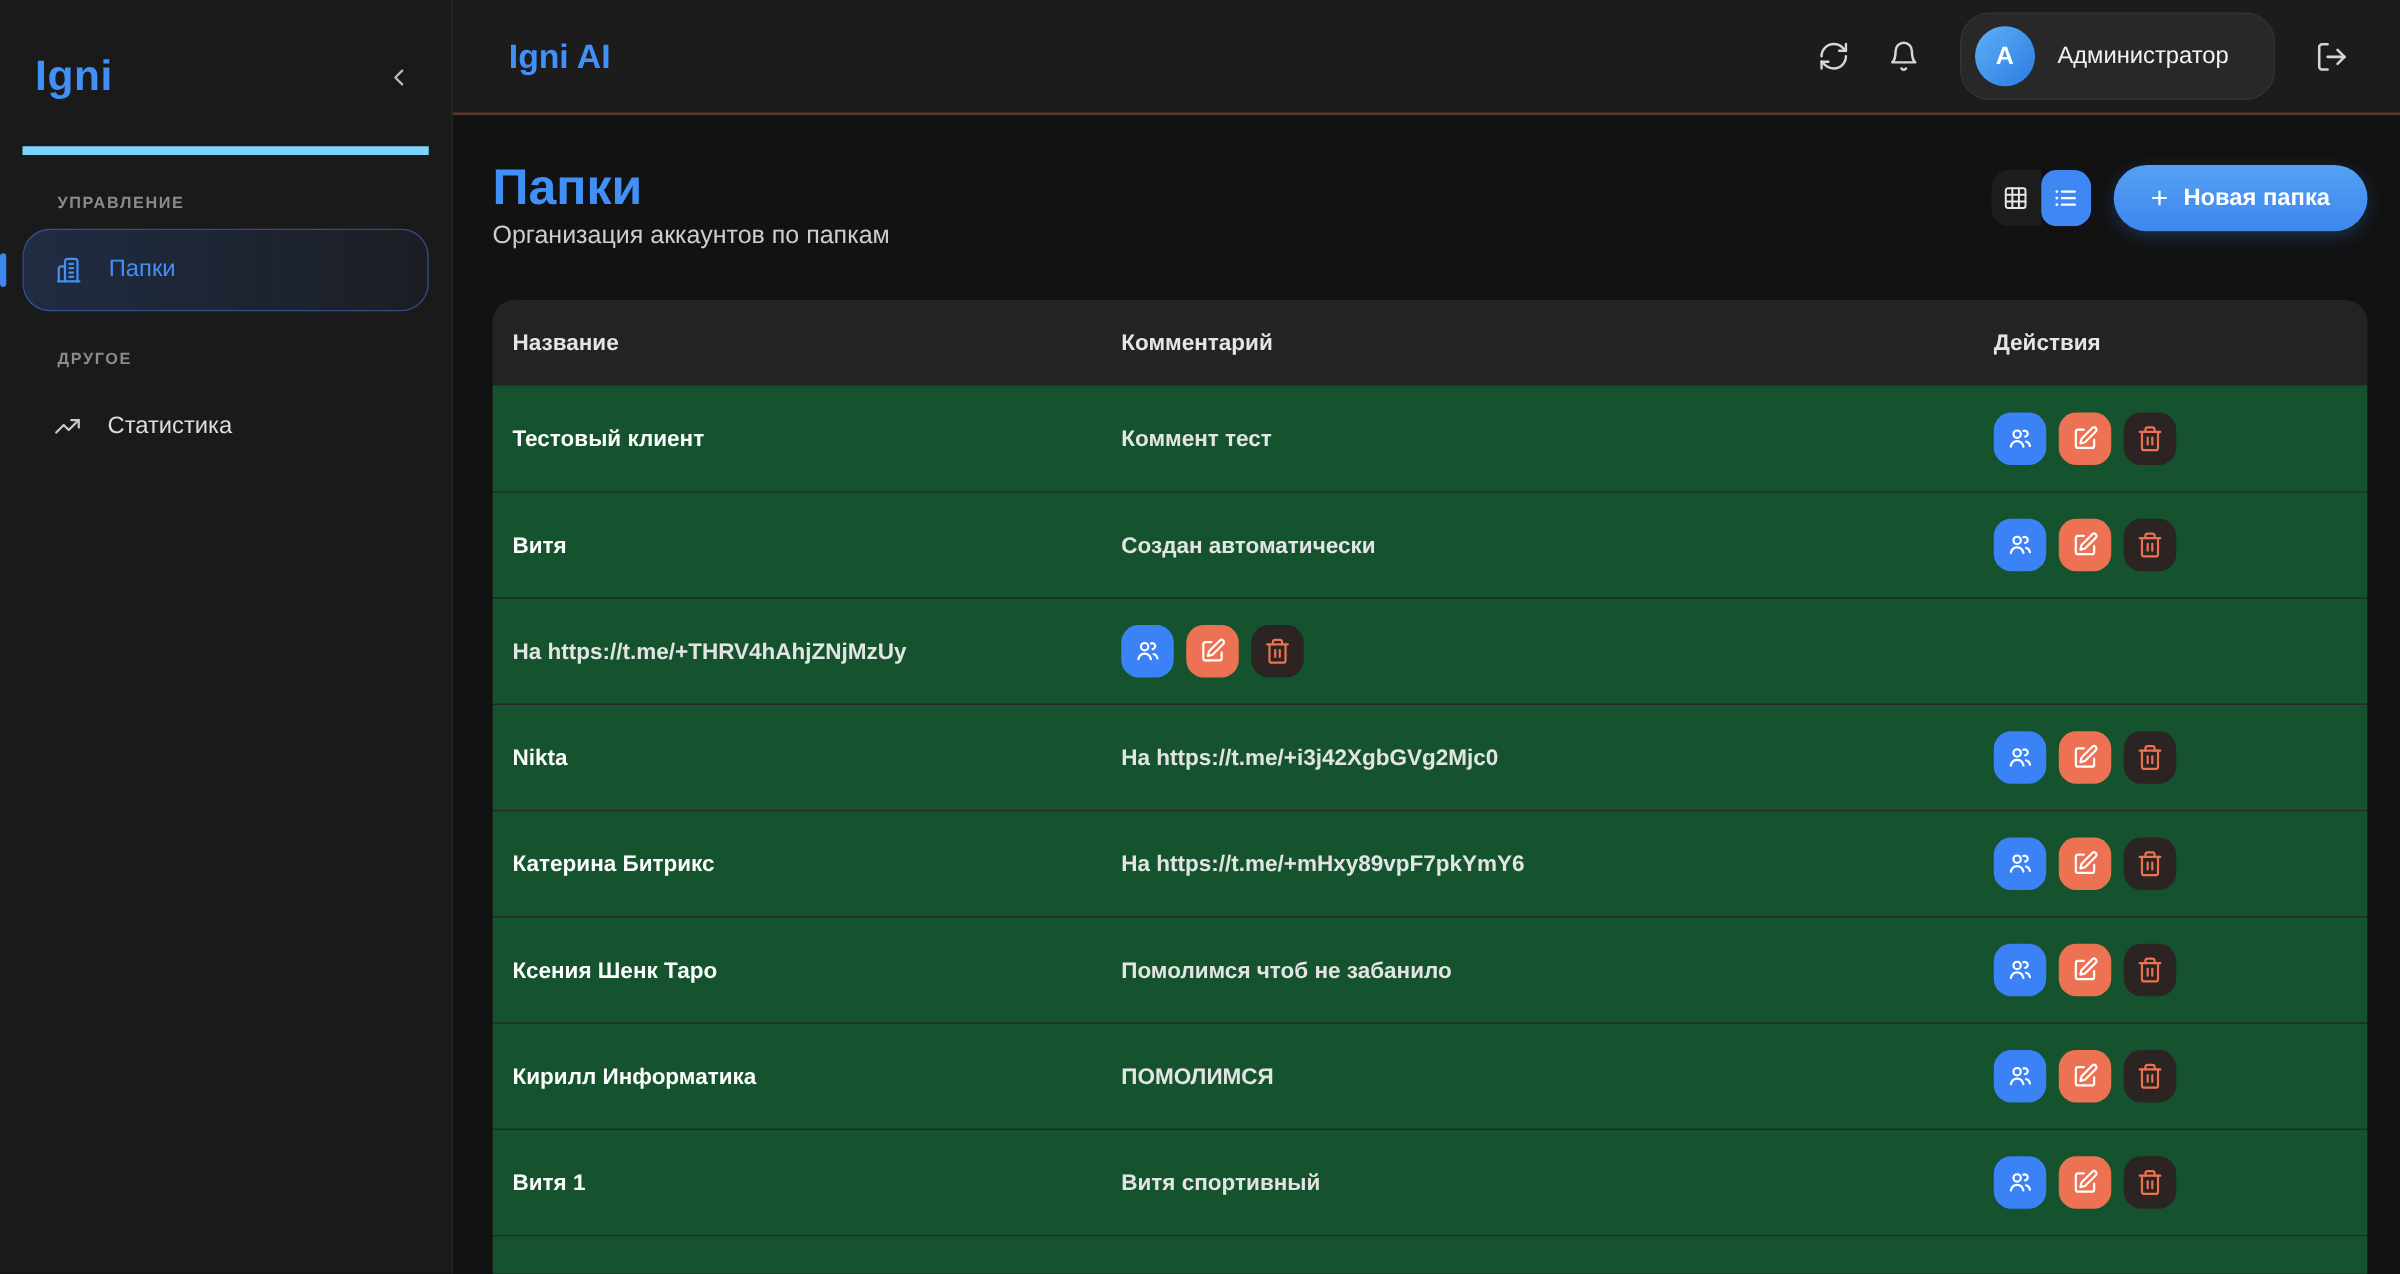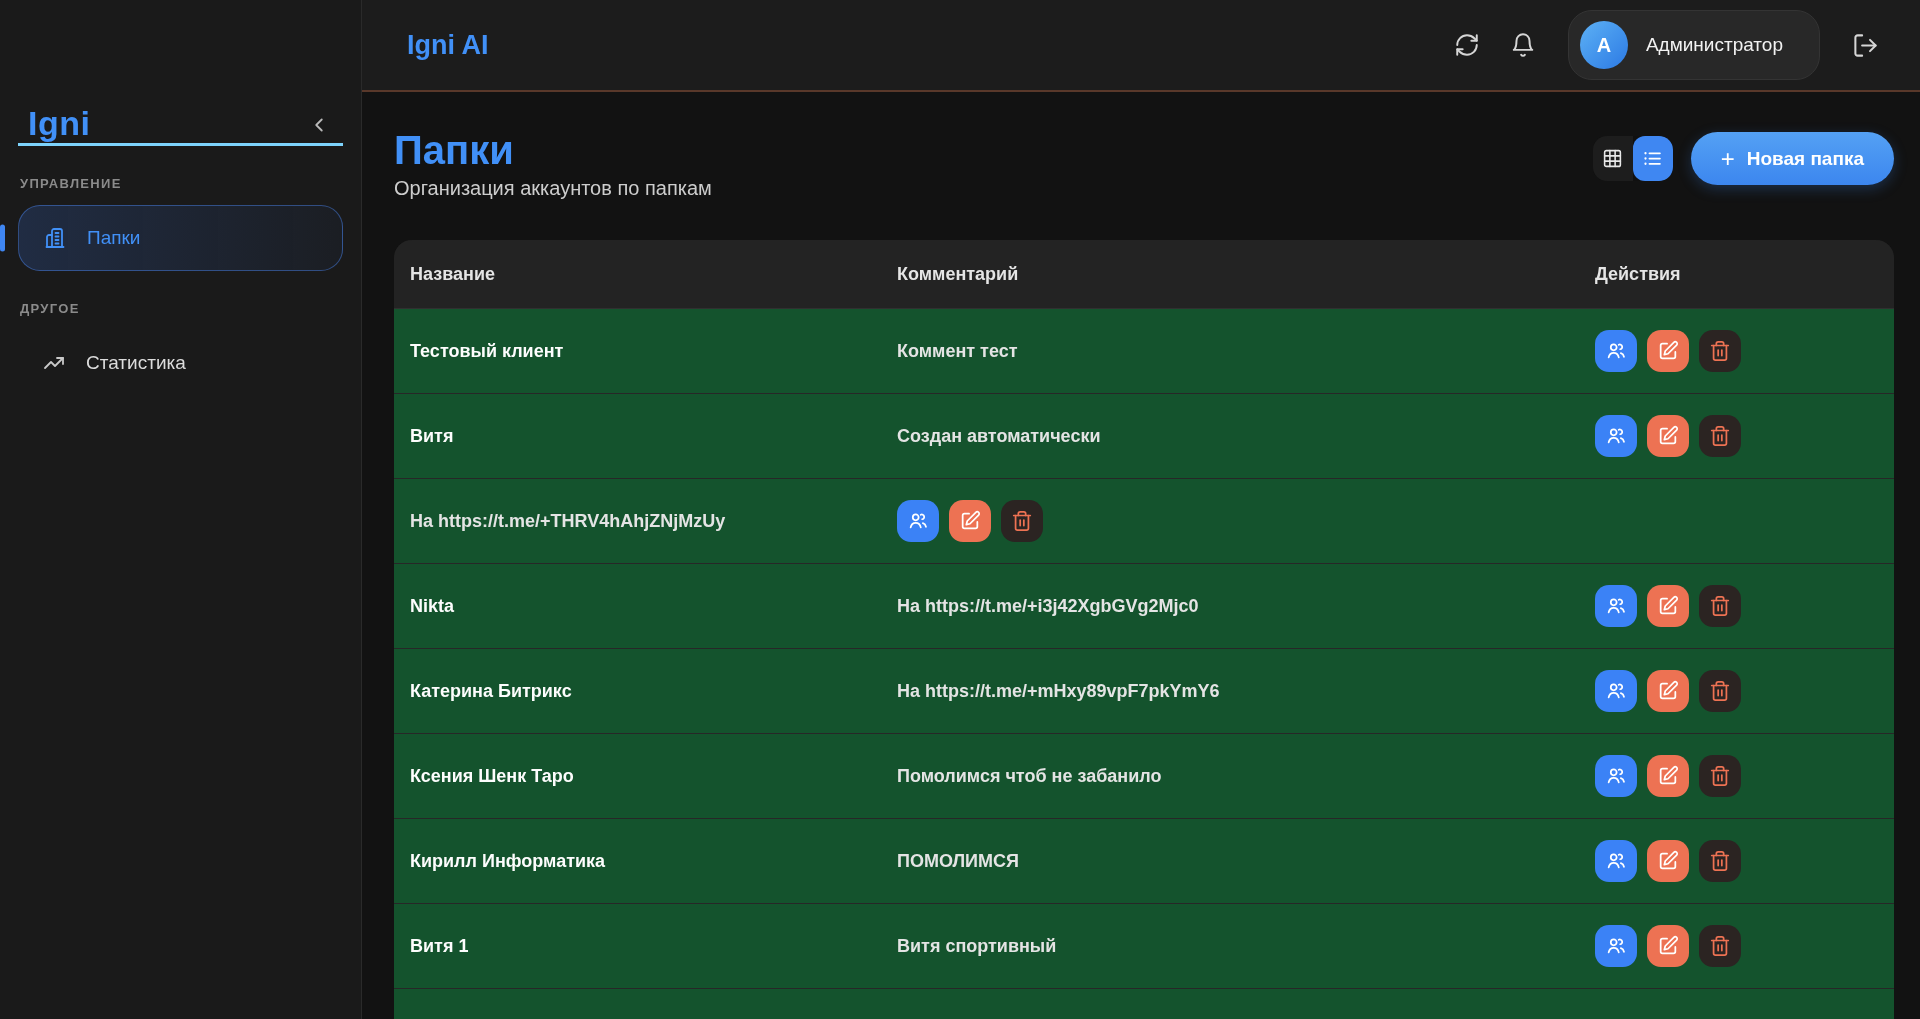--- a/index.html
+++ b/index.html
@@ -12,30 +12,30 @@
   }
   svg { display:block; }
 
   
   .sidebar {
     position:absolute; left:0; top:0; bottom:0; width:362px;
     background:#1a1a1a; border-right:1px solid #2a2a2a;
     padding:0 18px; z-index:3;
   }
   .logo-row {
-    height:146px; display:flex; align-items:flex-end; justify-content:space-between;
-    padding:6px 6px 0 10px; border-bottom:3px solid #7dd3fc;
+    height:124px; display:flex; align-items:center; justify-content:space-between;
+    padding:6px 6px 0 10px; border-bottom:7px solid #7dd3fc;
   }
   .logo { font-size:34px; font-weight:bold; color:#4190f7; letter-spacing:.5px; }
   .collapse-btn {
     width:36px; height:36px; background:none; border:none; color:#b9b9b9;
     display:flex; align-items:center; justify-content:center; cursor:pointer;
   }
   .section-label {
-    margin:30px 0 14px 2px; font-size:13px; font-weight:bold;
+    margin:30px 0 14px 28px; font-size:13px; font-weight:bold;
     letter-spacing:1.3px; color:#8b8b8b; text-transform:uppercase;
   }
   .nav-item {
     position:relative; display:flex; align-items:center; gap:20px;
     height:66px; border-radius:22px; padding:0 24px; cursor:pointer;
     color:#dcdcdc; font-size:19px; font-weight:500;
   }
   .nav-item .nav-icon { color:#c9c9c9; }
   .nav-item.active {
     background:linear-gradient(90deg, rgba(56,110,214,.22), rgba(56,110,214,.05));

